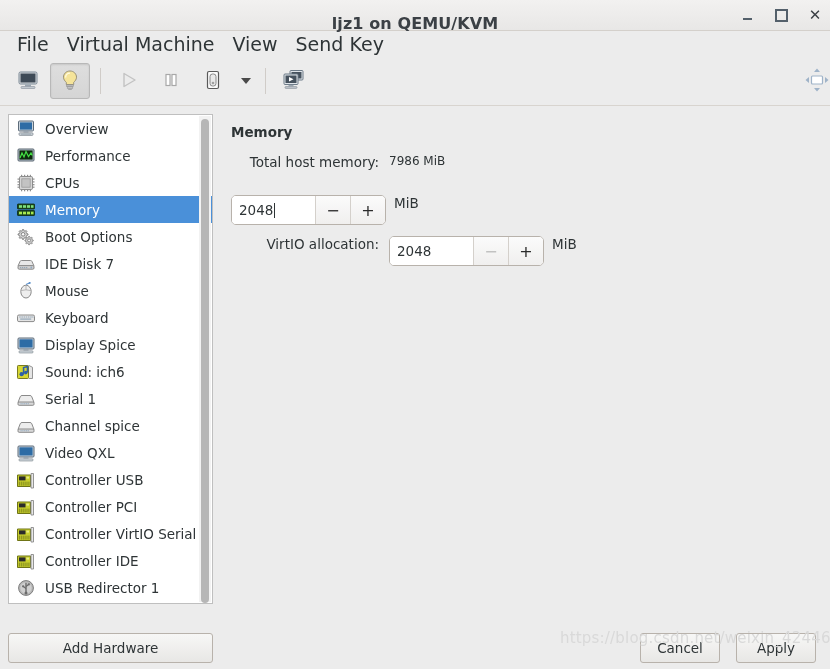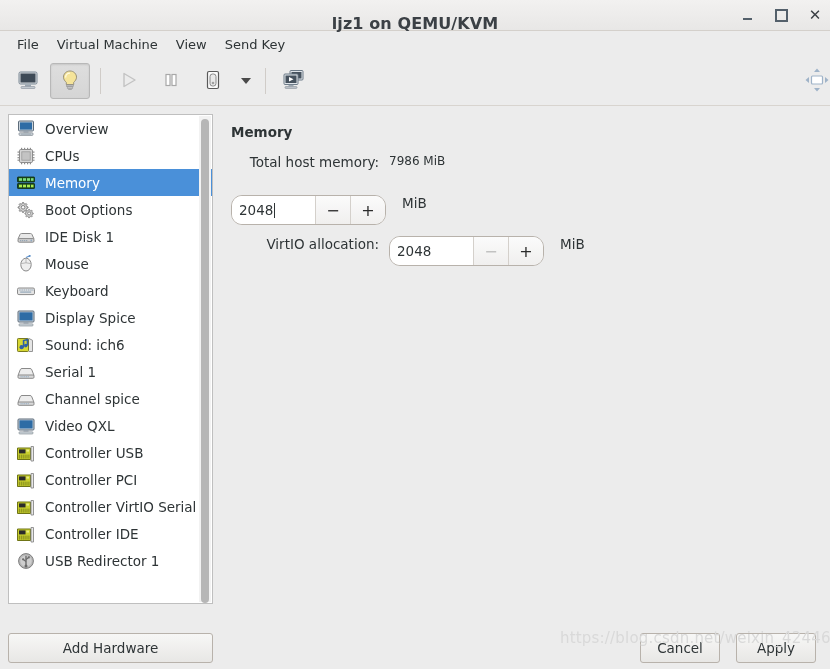--- a/index.html
+++ b/index.html
@@ -68,21 +68,21 @@
     color: #3b4045;
   }
 
   
   .menubar {
     height: 26px;
     background: #ececec;
     display: flex;
     align-items: center;
     padding-left: 8px;
-    font-size: 13px;
+    font-size: 19px;
   }
   .menu-item {
     padding: 3px 9px;
     color: #2e3436;
     cursor: default;
     white-space: nowrap;
   }
 
   
   .toolbar {
@@ -213,33 +213,33 @@
     padding-right: 10px;
     font-size: 13.5px;
     color: #2e3436;
     white-space: nowrap;
   }
   .field-static {
     font-size: 12px;
     color: #2e3436;
   }
   .unit {
-    margin-left: 16px;
+    margin-left: 8px;
     font-size: 13.5px;
     color: #2e3436;
   }
 
   
   .spin {
     display: flex;
     align-items: stretch;
     height: 30px;
     width: 155px;
     border: 1px solid #b8b2ab;
-    border-radius: 11px;
+    border-radius: 5px;
     background: #ffffff;
     box-sizing: border-box;
     overflow: hidden;
   }
   .spin-value {
     flex: 1;
     display: flex;
     align-items: center;
     padding-left: 7px;
     font-size: 13.5px;
@@ -420,20 +420,30 @@
           <span class="side-ico">
             <svg width="20" height="18" viewBox="0 0 20 18">
               <rect x="2.5" y="1" width="15" height="10" rx="1" fill="#c9d3dc" stroke="#5c6b79" stroke-width="1"></rect>
               <rect x="4" y="2.4" width="12" height="7.2" fill="#2e6ca5"></rect>
               <rect x="7.5" y="11" width="5" height="1.6" fill="#9aa5b0"></rect>
               <rect x="3" y="12.8" width="14" height="2.6" rx="0.8" fill="#cdd4da" stroke="#7b848c" stroke-width="0.7"></rect>
               <rect x="5" y="13.6" width="10" height="1" fill="#9aa5b0"></rect>
             </svg>
           </span>
           <span>Overview</span>
+        </div>
+        <div class="side-item">
+          <span class="side-ico">
+            <svg width="20" height="18" viewBox="0 0 20 18">
+              <rect x="2" y="2" width="16" height="12" rx="1" fill="#b8c4cf" stroke="#58646f" stroke-width="1"></rect>
+              <rect x="3.4" y="3.4" width="13.2" height="9.2" fill="#0d2b0d"></rect>
+              <path d="M4 11 L6 6 L8 10 L10 4.5 L12.5 9.5 L15 6 L16.3 8.5" fill="none" stroke="#45e045" stroke-width="1.2"></path>
+            </svg>
+          </span>
+          <span>Performance</span>
         </div>
         <div class="side-item">
           <span class="side-ico">
             <svg width="20" height="18" viewBox="0 0 20 18">
               <rect x="3.5" y="2.5" width="13" height="13" rx="1.2" fill="#d6d6d6" stroke="#8d8d8d" stroke-width="1"></rect>
               <rect x="5.8" y="4.8" width="8.4" height="8.4" fill="#c3c3c3" stroke="#9a9a9a" stroke-width="0.8"></rect>
               <g fill="#8d8d8d">
                 <rect x="5" y="0.8" width="1.2" height="1.9"></rect>
                 <rect x="8" y="0.8" width="1.2" height="1.9"></rect>
                 <rect x="11" y="0.8" width="1.2" height="1.9"></rect>
@@ -498,21 +508,21 @@
               <rect x="2" y="10.6" width="16" height="3.6" rx="1.2" fill="#d0d0d0" stroke="#8a8a8a" stroke-width="1"></rect>
               <g fill="#96a6b5">
                 <rect x="4" y="12" width="1.3" height="1.2"></rect>
                 <rect x="6" y="12" width="1.3" height="1.2"></rect>
                 <rect x="8" y="12" width="1.3" height="1.2"></rect>
                 <rect x="10" y="12" width="1.3" height="1.2"></rect>
               </g>
               <circle cx="15.3" cy="12.5" r="0.9" fill="#8fa9c2"></circle>
             </svg>
           </span>
-          <span>IDE Disk 1</span>
+          <span>IDE Disk 7</span>
         </div>
         <div class="side-item">
           <span class="side-ico">
             <svg width="20" height="18" viewBox="0 0 20 18">
               <ellipse cx="10" cy="9.6" rx="5.2" ry="6.4" fill="#eeeeee" stroke="#8a8a8a" stroke-width="1"></ellipse>
               <path d="M4.9 8.6 Q10 7 15.1 8.6" fill="none" stroke="#b0b0b0" stroke-width="0.9"></path>
               <path d="M10 3.3 L10 8" fill="none" stroke="#b0b0b0" stroke-width="0.9"></path>
               <path d="M10 2.4 L13.4 1" fill="none" stroke="#5b8fc9" stroke-width="1.1"></path>
               <circle cx="13.7" cy="0.9" r="1" fill="#5b8fc9"></circle>
             </svg>

